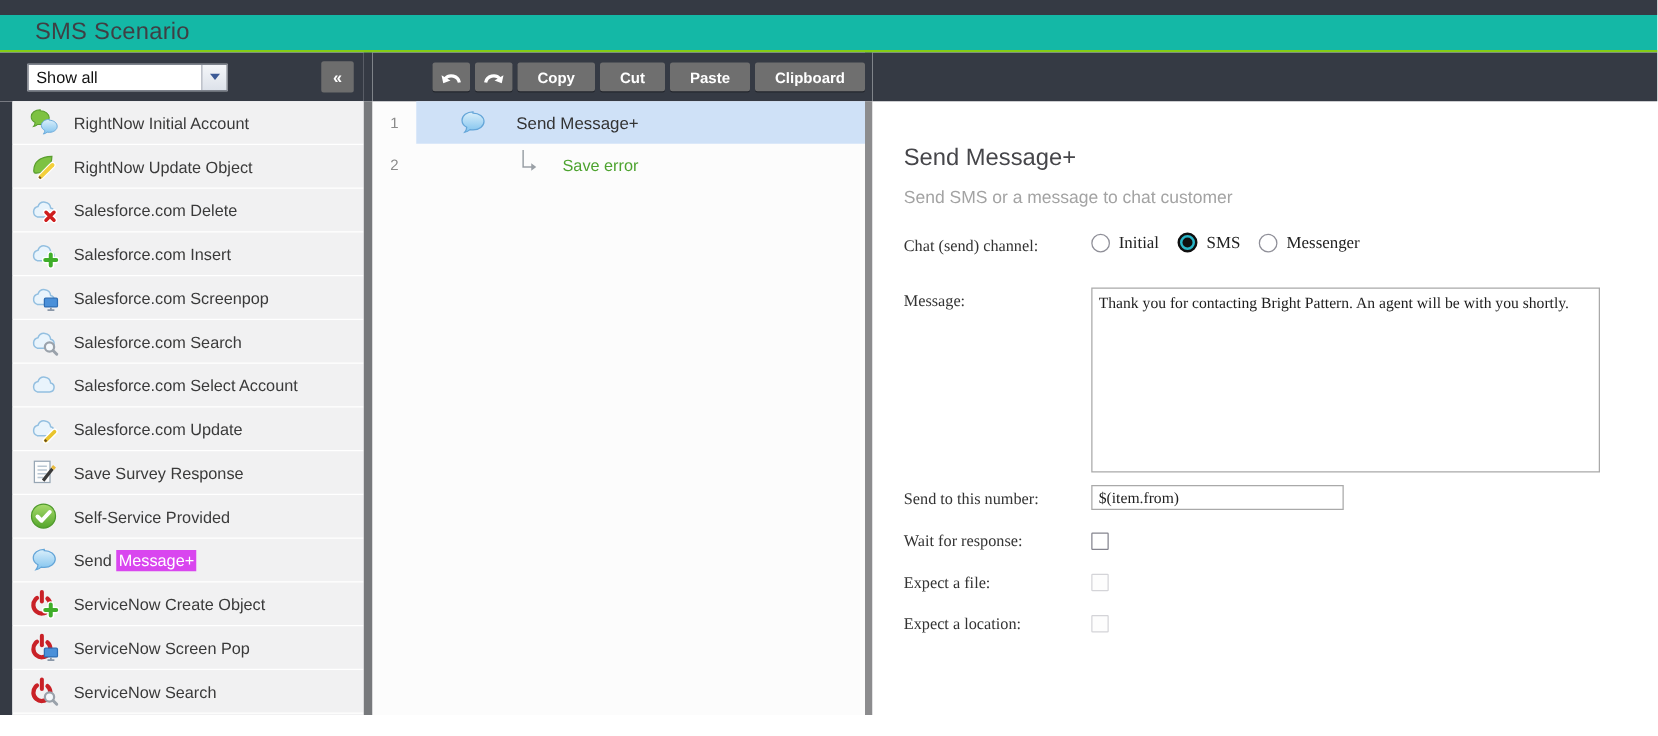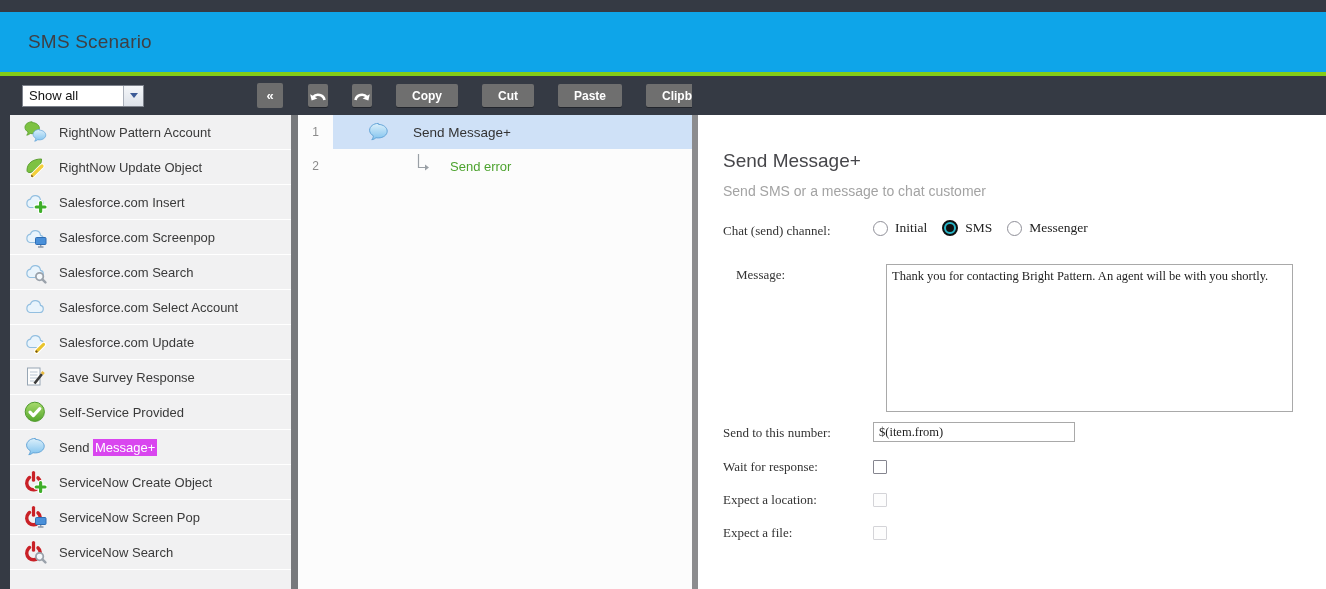--- a/index.html
+++ b/index.html
@@ -1,31 +1,31 @@
 <!DOCTYPE html>
 <html><head>
 <meta charset="utf-8">
 <style>
   * { box-sizing: border-box; margin: 0; padding: 0; }
   html,body { width:1326px; height:589px; overflow:hidden;
     font-family:"Liberation Sans","DejaVu Sans",sans-serif; background:#fff; }
 
   .top-strip { height:12px; background:#353a44; }
-  .title-bar { height:64px; background:#0ea5e9; border-bottom:4px solid #84cc16;
+  .title-bar { height:30px; background:#14b8a6; border-bottom:2px solid #84cc16;
     display:flex; align-items:center; padding-left:28px; }
   .title-bar h1 { font-size:19px; font-weight:400; color:#3f3f44; letter-spacing:.2px; }
 
   .main { display:flex; height:530px; }
 
   
   .sidebar { width:291px; display:flex; flex-direction:column; background:#fff; }
   .panel-toolbar { height:39px; background:#353a44; flex:0 0 39px;
     display:flex; align-items:center; }
   .sidebar .panel-toolbar { padding-left:22px; }
-  .filter-select { width:122px; height:22px; background:#fff; border:1px solid #7d828c;
+  .filter-select { width:160px; height:22px; background:#fff; border:1px solid #7d828c;
     display:flex; align-items:center; font-size:13px; color:#111; cursor:default; }
   .filter-select .sel-text { flex:1; padding-left:6px; white-space:nowrap; overflow:hidden; }
   .sel-arrow { width:20px; height:20px; margin:0; background:linear-gradient(#f4f6f9,#dde2ea);
     border-left:1px solid #aab0bb; display:flex; align-items:center; justify-content:center; }
   .sel-arrow i { width:0; height:0; border-left:4px solid transparent;
     border-right:4px solid transparent; border-top:5px solid #3c5a96; }
   .collapse-btn { margin-left:auto; margin-right:8px; width:26px; height:25px;
     background:#6d6d6d; color:#fff; border:none; border-radius:2px; font-size:13px;
     font-weight:bold; display:flex; align-items:center; justify-content:center; cursor:pointer; }
 
@@ -39,21 +39,21 @@
   .sidebar-item .lbl { margin-left:12px; font-size:13px; color:#3a3a3a; white-space:nowrap; }
   .sidebar-item .lbl mark { background:#d946ef; color:#fff; padding:1px 2px; }
 
   .vdivider { display:flex; flex-direction:column; }
   .vdivider .vd-top { height:39px; background:#353a44; }
   .vd1 { width:7px; } .vd1 .vd-bottom { flex:1; background:#77797c; }
   .vd2 { width:6px; } .vd2 .vd-bottom { flex:1; background:#8c8c8e; }
 
   
   .middle { width:394px; display:flex; flex-direction:column; background:#fcfcfc; }
-  .flow-toolbar { gap:24px; padding-left:10px; }
+  .flow-toolbar { gap:4px; padding-left:10px;justify-content:flex-end; }
   .tool-btn { background:#6f6f6f; color:#fff; border:none; border-radius:2px; height:23px;
     font-size:12px; font-weight:bold; font-family:inherit; padding:0 16px; cursor:pointer;
     display:flex; align-items:center; justify-content:center;
     box-shadow:0 1px 0 rgba(0,0,0,.35); }
   .tool-btn.icon-btn { width:30px; padding:0; }
   .flow-rows { flex:1; }
   .flow-row { height:34px; display:flex; align-items:stretch; cursor:pointer; }
   .row-num { width:35px; display:flex; align-items:center; justify-content:center;
     color:#8a8a8a; font-size:12px; }
   .row-body { flex:1; display:flex; align-items:center; position:relative; }
@@ -77,21 +77,21 @@
   .row-channel { min-height:38px; margin-bottom:6px; }
   .radio-group { display:flex; align-items:center; gap:15px; }
   .radio-opt { display:flex; align-items:center; gap:7px; cursor:pointer; }
   .radio { width:15px; height:15px; border:1px solid #8f8f98; border-radius:50%;
     background:#fff; position:relative; }
   .radio.selected { width:16px; height:16px; border:2px solid #101010; background:#29b6c8; }
   .radio.selected::after { content:''; position:absolute; inset:2px; border-radius:50%;
     background:#101010; }
   .radio-opt span { font-size:13.5px; color:#222; }
 
-  .row-message { margin-bottom:10px;justify-content:center; }
+  .row-message { margin-bottom:10px; }
   .msg-area { width:407px; height:148px; border:1px solid #a9a9a9; resize:none;
     font-family:inherit; font-size:12.5px; color:#1d1d1d; padding:3px 5px; line-height:16px;
     background:#fff; outline:none; }
 
   .row-sendto { min-height:36px; }
   .num-input { width:202px; height:20px; border:1px solid #a9a9a9; font-family:inherit;
     font-size:12.5px; color:#1d1d1d; padding:0 5px; outline:none; }
 
   .row-check { height:18px; margin-bottom:15px; align-items:center; }
   .row-check .f-label { padding-top:0; }
@@ -141,32 +141,42 @@
             <span class="icon">
               <svg width="24" height="24" viewBox="0 0 24 24">
                 <g transform="translate(-1,-1) scale(.82)">
                   <path d="M12.4 3.4c-4.9 0-8.8 3-8.8 6.8 0 2.3 1.5 4.4 3.8 5.6-.1 1.1-.5 2.7-1.6 4 1.8-.3 3.3-1.3 4.2-2.1.8.2 1.6.2 2.4.2 4.9 0 8.8-3 8.8-6.7s-3.9-6.8-8.8-6.8z" fill="#7dc242" stroke="#5a9e2f"></path>
                 </g>
                 <g transform="translate(7.5,7) scale(.72)">
                   <path d="M12.4 3.4c-4.9 0-8.8 3-8.8 6.8 0 2.3 1.5 4.4 3.8 5.6-.1 1.1-.5 2.7-1.6 4 1.8-.3 3.3-1.3 4.2-2.1.8.2 1.6.2 2.4.2 4.9 0 8.8-3 8.8-6.7s-3.9-6.8-8.8-6.8z" fill="url(#gBub)" stroke="#64a5d8" stroke-width="1"></path>
                 </g>
               </svg>
             </span>
-            <span class="lbl">RightNow Pattern Account</span>
+            <span class="lbl">RightNow Initial Account</span>
           </div>
           <div class="sidebar-item">
             <span class="icon">
               <svg width="24" height="24" viewBox="0 0 24 24">
                 <path d="M4 15.5C4 8 10 4 18.5 4 18.5 12 12.5 17.5 6 17.5 5 17.5 4 16.8 4 15.5z" fill="#7dc242" stroke="#5a9e2f"></path>
                 <path d="M9.5 20.5L19 11" stroke="#fff" stroke-width="5" stroke-linecap="round"></path>
                 <path d="M9.5 20.5L19 11" stroke="#f3cf3a" stroke-width="3.2" stroke-linecap="round"></path>
                 <path d="M8.4 21.6l1.1-1.1" stroke="#7a5a28" stroke-width="2"></path>
               </svg>
             </span>
             <span class="lbl">RightNow Update Object</span>
+          </div>
+          <div class="sidebar-item">
+            <span class="icon">
+              <svg width="24" height="24" viewBox="0 0 24 24">
+                <path d="M6.8 17.5h9.8a3.6 3.6 0 0 0 .9-7.1A5.2 5.2 0 0 0 7.4 9.2a4.3 4.3 0 0 0-.6 8.3z" fill="#e9f4fc" stroke="#93bfe0" stroke-width="1.2"></path>
+                <path d="M13.8 13.8l6.4 6.4M20.2 13.8l-6.4 6.4" stroke="#fff" stroke-width="5" stroke-linecap="round"></path>
+                <path d="M13.8 13.8l6.4 6.4M20.2 13.8l-6.4 6.4" stroke="#cf1f1f" stroke-width="2.8" stroke-linecap="round"></path>
+              </svg>
+            </span>
+            <span class="lbl">Salesforce.com Delete</span>
           </div>
           <div class="sidebar-item">
             <span class="icon">
               <svg width="24" height="24" viewBox="0 0 24 24">
                 <path d="M6.8 17.5h9.8a3.6 3.6 0 0 0 .9-7.1A5.2 5.2 0 0 0 7.4 9.2a4.3 4.3 0 0 0-.6 8.3z" fill="#e9f4fc" stroke="#93bfe0" stroke-width="1.2"></path>
                 <path d="M17.6 12.6v8.8M13.2 17h8.8" stroke="#fff" stroke-width="5.4" stroke-linecap="round"></path>
                 <path d="M17.6 12.6v8.8M13.2 17h8.8" stroke="#3fae2a" stroke-width="3.2" stroke-linecap="round"></path>
               </svg>
             </span>
             <span class="lbl">Salesforce.com Insert</span>
@@ -322,21 +332,21 @@
             <span class="flow-label">Send Message+</span>
           </div>
         </div>
         <div class="flow-row">
           <div class="row-num">2</div>
           <div class="row-body">
             <span class="elbow"><svg width="16" height="20" viewBox="0 0 16 20">
                 <path d="M1.5 0v13.5h8" fill="none" stroke="#9aa0a6" stroke-width="1.2"></path>
                 <path d="M8 10.5l4 3-4 3z" fill="#9aa0a6"></path>
               </svg></span>
-            <span class="flow-label branch">Send error</span>
+            <span class="flow-label branch">Save error</span>
           </div>
         </div>
       </div>
   </div>
 
   <div class="vdivider vd2">
     <div class="vd-top"></div>
       <div class="vd-bottom"></div>
   </div>
 
@@ -379,27 +389,27 @@
       </div>
 
       <div class="form-row row-check">
         <div class="f-label">Wait for response:</div>
         <div class="f-control">
             <span class="cb"></span>
           </div>
       </div>
 
       <div class="form-row row-check">
+        <div class="f-label">Expect a file:</div>
+        <div class="f-control">
+            <span class="cb disabled"></span>
+          </div>
+      </div>
+
+      <div class="form-row row-check">
         <div class="f-label">Expect a location:</div>
         <div class="f-control">
             <span class="cb disabled"></span>
           </div>
       </div>
-
-      <div class="form-row row-check">
-        <div class="f-label">Expect a file:</div>
-        <div class="f-control">
-            <span class="cb disabled"></span>
-          </div>
-      </div>
     </div>
   </div>
 </div>
 
 </body></html>

